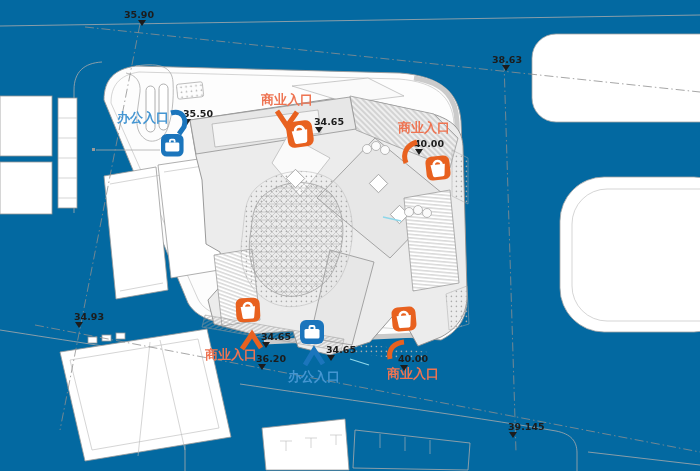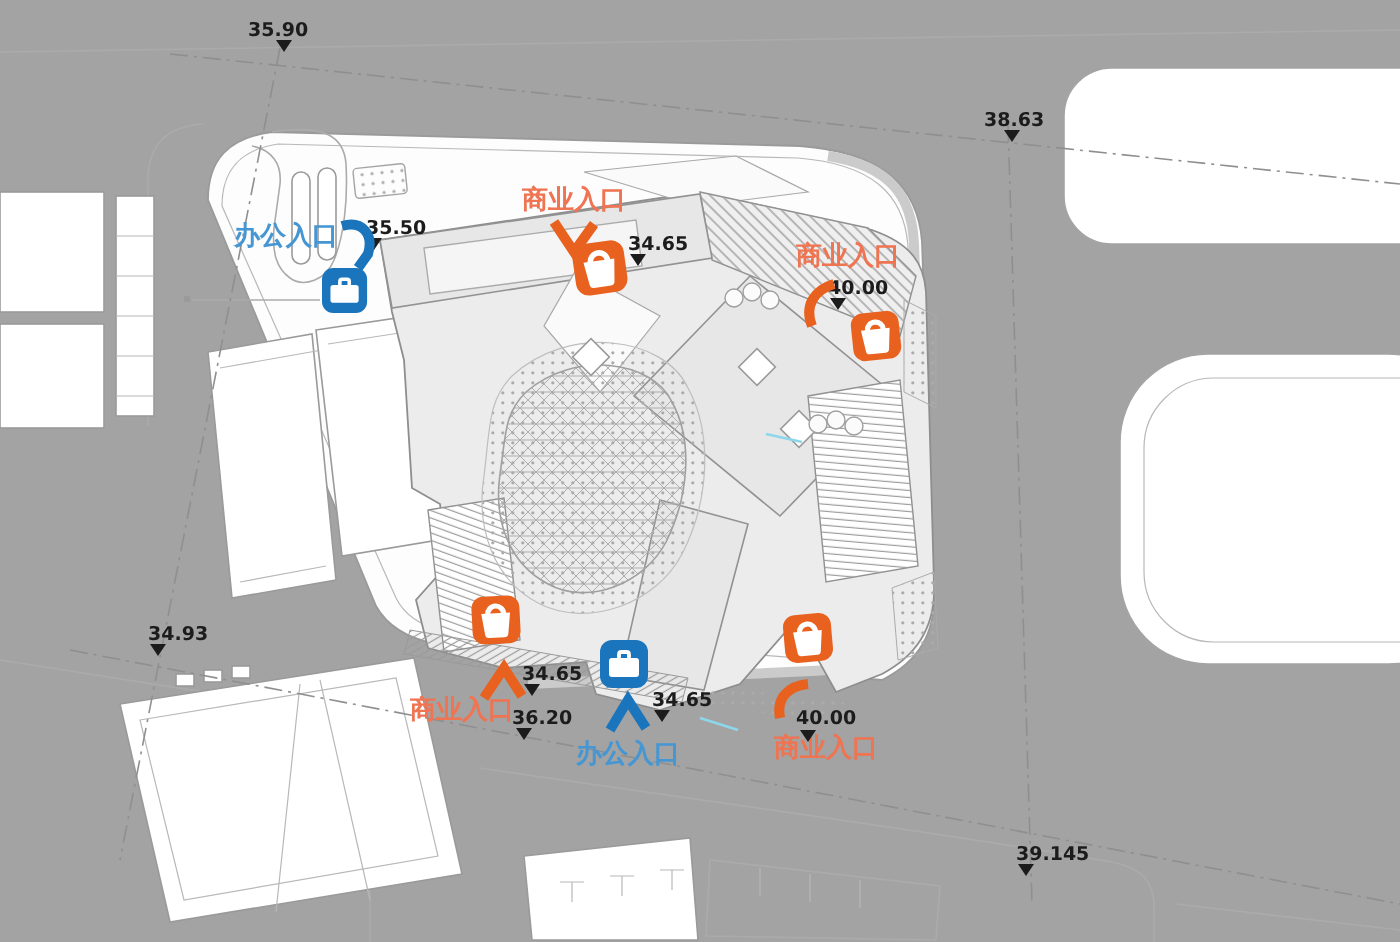--- a/index.html
+++ b/index.html
@@ -1,16 +1,16 @@
 <!DOCTYPE html>
 <html><head>
 <meta charset="utf-8">
 <style>
   html,body{margin:0;padding:0;background:#fff;}
-  .wrap{position:relative;width:700px;height:471px;background:#a3a3a3;overflow:hidden;}
+  .wrap{position:relative;width:700px;height:471px;background:#0369a1;overflow:hidden;}
   svg{display:block;}
   text{font-family:"DejaVu Sans","Liberation Sans",sans-serif;}
   .elev{font-size:9.5px;font-weight:700;fill:#1c1c1c;}
   .entr{font-size:13px;font-weight:700;}
   .ctx{stroke:#ABABAB;stroke-width:.8;fill:none;}
   .ctxf{stroke:#A4A4A4;stroke-width:.8;fill:#ffffff;}
   .nb{fill:#ffffff;stroke:#9A9A9A;stroke-width:.8;}
   .thin{stroke:#B8B8B8;stroke-width:.6;fill:none;}
   .curb{stroke:#9A9A9A;stroke-width:.9;fill:#FDFDFD;}
   .band{stroke:#CBCBCB;stroke-width:5;fill:none;}

